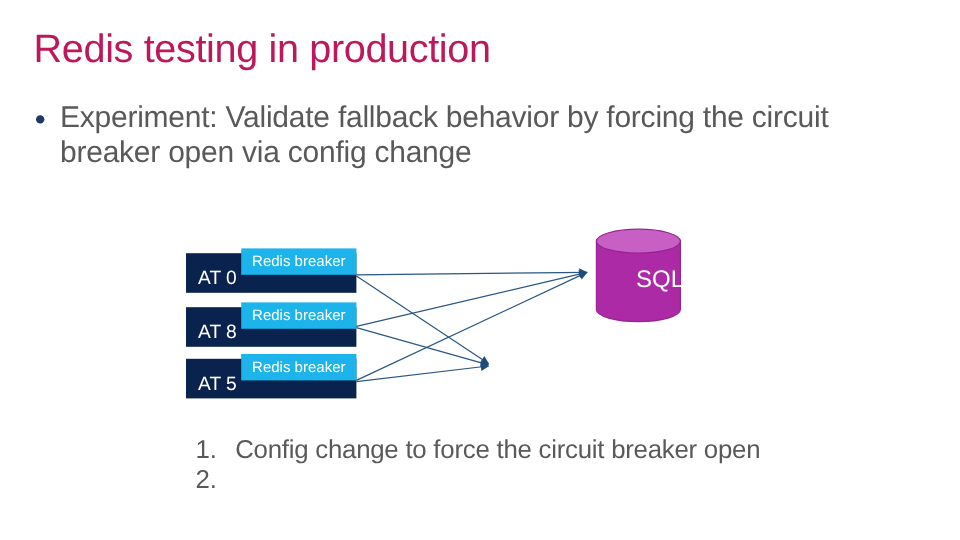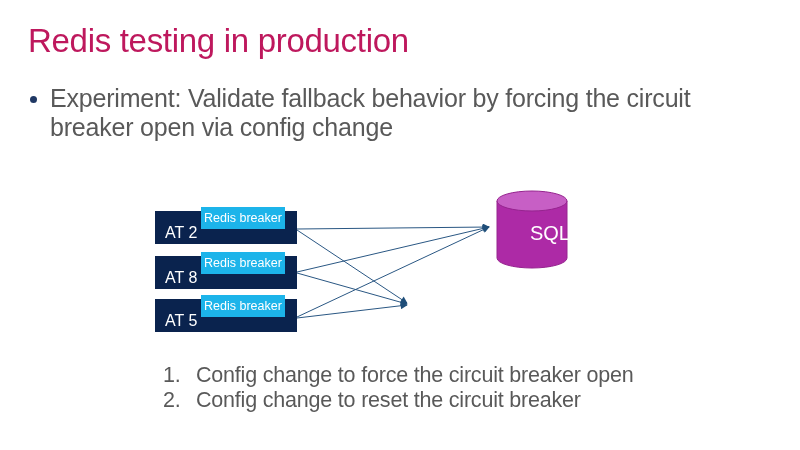--- a/index.html
+++ b/index.html
@@ -73,21 +73,21 @@
     left: 10px;
     bottom: 2px;
     color: #ffffff;
     font-size: 16px;
     font-weight: 300;
   }
   .breaker-box {
     position: absolute;
     left: 46px;
     top: -4px;
-    width: 84px;
+    width: 96px;
     height: 22px;
     background: #1cb4ea;
     color: #ffffff;
     font-size: 12.5px;
     font-weight: 300;
     text-align: center;
     line-height: 22px;
   }
 
   .sql-node {
@@ -168,21 +168,21 @@
     </defs>
     <line x1="297" y1="229" x2="489" y2="227" stroke="#2a5783" stroke-width="1" marker-end="url(#arrow)"></line>
     <line x1="297" y1="272" x2="489" y2="227" stroke="#2a5783" stroke-width="1" marker-end="url(#arrow)"></line>
     <line x1="297" y1="317" x2="489" y2="227" stroke="#2a5783" stroke-width="1" marker-end="url(#arrow)"></line>
     <line x1="297" y1="230" x2="407" y2="303" stroke="#2a5783" stroke-width="1" marker-end="url(#arrow)"></line>
     <line x1="297" y1="273" x2="407" y2="304" stroke="#2a5783" stroke-width="1" marker-end="url(#arrow)"></line>
     <line x1="297" y1="318" x2="407" y2="305" stroke="#2a5783" stroke-width="1" marker-end="url(#arrow)"></line>
   </svg>
 
   <div class="server-row r0">
-    <span class="server-label">AT 2</span>
+    <span class="server-label">AT 0</span>
     <div class="breaker-box">Redis breaker</div>
   </div>
   <div class="server-row r1">
     <span class="server-label">AT 8</span>
     <div class="breaker-box">Redis breaker</div>
   </div>
   <div class="server-row r2">
     <span class="server-label">AT 5</span>
     <div class="breaker-box">Redis breaker</div>
   </div>
@@ -196,17 +196,16 @@
   </div>
 
 
   <div class="steps">
     <div class="step-row">
       <span class="step-num">1.</span>
       <span class="step-text">Config change to force the circuit breaker open</span>
     </div>
     <div class="step-row">
       <span class="step-num">2.</span>
-      <span class="step-text">Config change to reset the circuit breaker</span>
     </div>
   </div>
 
 </div>
 
 </body></html>

